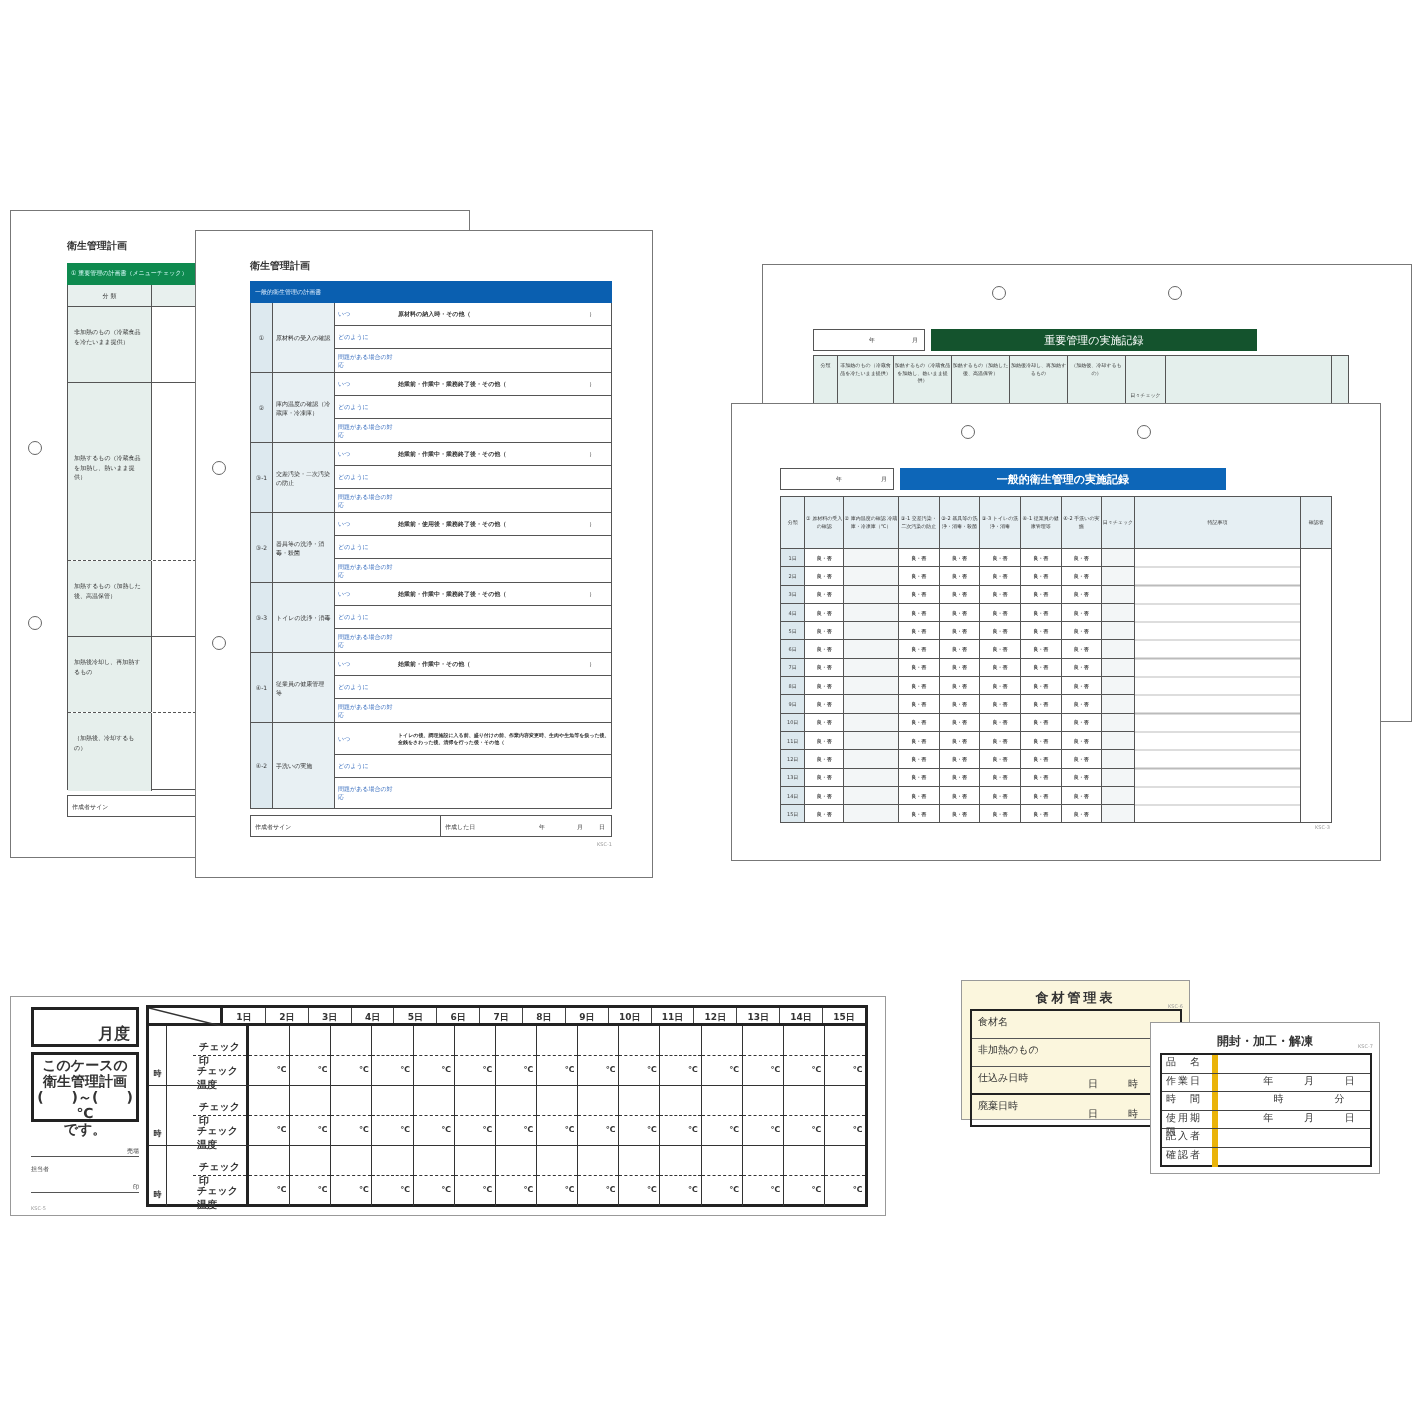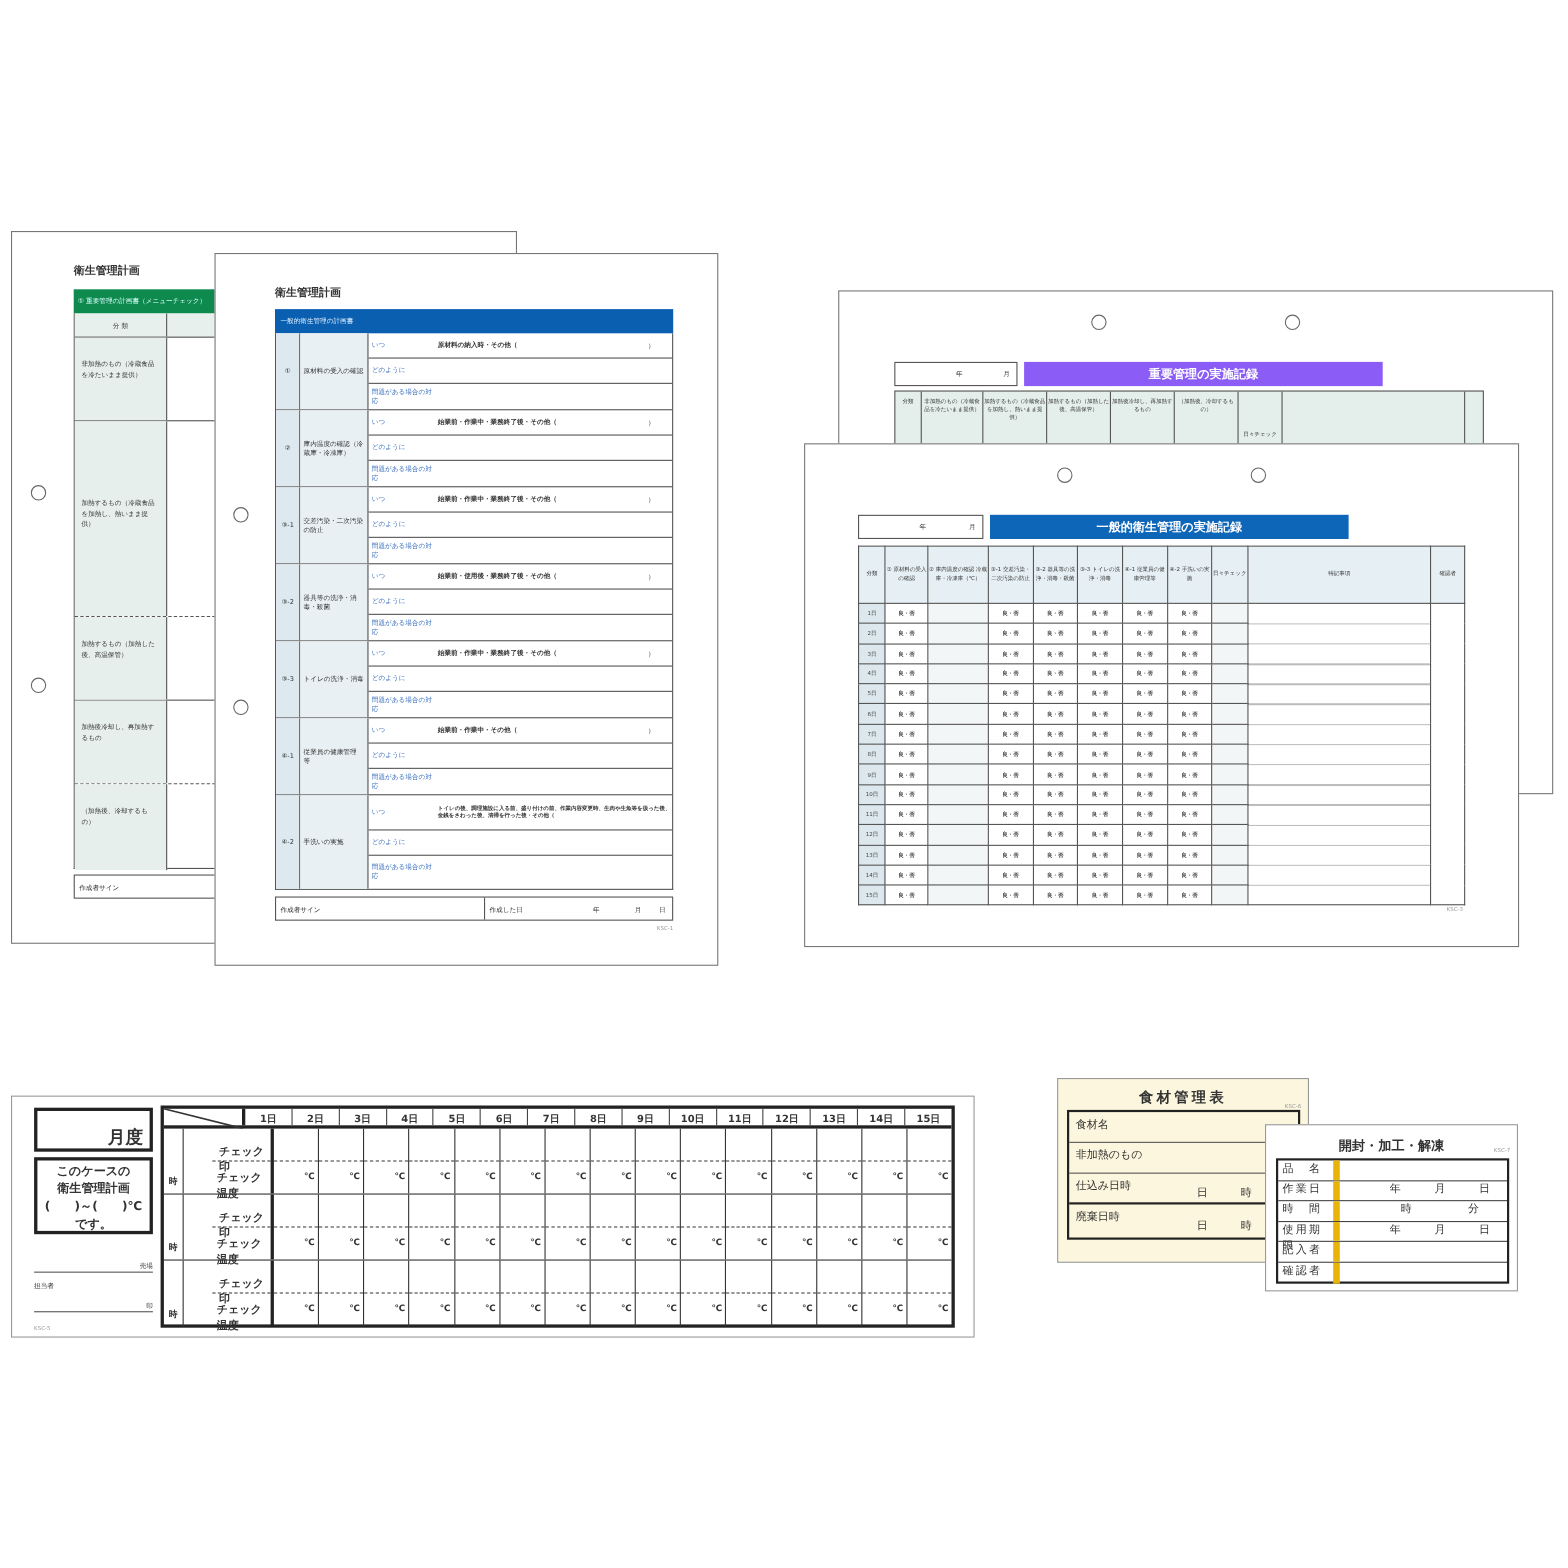--- a/index.html
+++ b/index.html
@@ -33,60 +33,60 @@
   #s2 .sub:last-child { border-bottom: none; }
   #s2 .lbl { color: #3a6fbf; width: 60px; line-height: 1.3; }
   #s2 .val { color: #333; font-weight: bold; flex: 1; line-height: 1.4; }
   #s2 .par { position: absolute; right: 16px; font-size: 6px; }
   #s2 .sign { position: absolute; left: 54px; top: 584px; width: 362px; height: 22px; border: 1.5px solid #555; display: flex; font-size: 6px; }
   #s2 .sign div { padding: 7px 4px; }
 
   
   #s3 { left: 762px; top: 264px; width: 650px; height: 458px; }
   #s3 .ym { position: absolute; left: 50px; top: 64px; width: 112px; height: 22px; border: 1.5px solid #555; font-size: 6px; }
-  #s3 .gtitle { position: absolute; left: 168px; top: 64px; width: 326px; height: 22px; background: #8b5cf6; color: #fff; font-size: 11px; font-weight: bold; text-align: center; padding-top: 4px; }
+  #s3 .gtitle { position: absolute; left: 168px; top: 64px; width: 326px; height: 22px; background: #14532d; color: #fff; font-size: 11px; font-weight: normal; text-align: center; padding-top: 4px; }
   #s3 .hdr { position: absolute; left: 50px; top: 90px; width: 536px; height: 50px; border: 1.5px solid #555; display: flex; background: #e4efec; }
   #s3 .hdr div { border-right: 1.5px solid #555; font-size: 5px; text-align: center; padding-top: 6px; line-height: 1.5; }
 
   
   #s4 { left: 731px; top: 403px; width: 650px; height: 458px; }
   #s4 .ym { position: absolute; left: 48px; top: 64px; width: 114px; height: 22px; border: 1.5px solid #555; font-size: 6px; }
   #s4 .btitle { position: absolute; left: 168px; top: 64px; width: 326px; height: 22px; background: #0d66b8; color: #fff; font-size: 11px; font-weight: bold; text-align: center; padding-top: 4px; }
   #s4 table { position: absolute; left: 48px; top: 92px; border-collapse: collapse; width: 552px; }
   #s4 th, #s4 td { border: 1.5px solid #555; font-size: 5px; text-align: center; }
   #s4 th { background: #e6eff3; height: 52px; font-weight: normal; line-height: 1.5; }
   #s4 td { height: 18.3px; font-weight: bold; color: #444; }
   #s4 td.day { background: #dce8ee; font-weight: normal; }
   #s4 td.blank { background: #f3f6f7; }
   #s4 td.note { background: #fff; }
 
   
   #s5 { left: 10px; top: 996px; width: 876px; height: 220px; border: 1.5px solid #999; }
   #s5 .month { position: absolute; left: 20px; top: 10px; width: 108px; height: 40px; border: 3px solid #222; font-size: 16px; font-weight: bold; text-align: right; padding: 14px 6px 0 0; }
-  #s5 .temp { position: absolute; left: 20px; top: 55px; width: 108px; height: 70px; border: 3px solid #222; font-size: 11px; font-weight: bold; text-align: center; line-height: 16px; padding-top: 2px; }
+  #s5 .temp { position: absolute; left: 20px; top: 55px; width: 108px; height: 70px; border: 3px solid #222; font-size: 14px; font-weight: bold; text-align: center; line-height: 16px; padding-top: 2px; }
   #s5 .resp { position: absolute; left: 20px; font-size: 6px; width: 108px; border-bottom: 1px solid #555; }
   #s5 .grid { position: absolute; left: 135px; top: 8px; width: 722px; height: 202px; border: 3px solid #222; }
   #s5 .gh { display: flex; height: 18px; border-bottom: 3px solid #222; }
   #s5 .gh .corner { width: 74px; position: relative; border-right: 3px solid #222; }
   #s5 .gh .d { flex: 1; border-right: 1.5px solid #444; font-size: 9px; font-weight: bold; text-align: center; padding-top: 3px; }
   #s5 .gh .d:last-child { border-right: none; }
   #s5 .blk { display: flex; height: 60px; border-bottom: 1.5px solid #333; }
   #s5 .blk:last-child { border-bottom: none; }
   #s5 .hr { width: 18px; border-right: 1.5px solid #333; font-size: 8px; font-weight: bold; display: flex; align-items: flex-end; justify-content: center; padding-bottom: 6px; }
   #s5 .lab { width: 56px; border-right: 3px solid #222; font-size: 10px; font-weight: bold; margin-left: 26px; }
   #s5 .lab div, #s5 .cell div { height: 30px; }
   #s5 .lab .a { padding: 14px 0 0 6px; border-bottom: 1.5px dashed #333; }
   #s5 .lab .b { padding: 8px 0 0 4px; }
   #s5 .cell { flex: 1; border-right: 1.5px solid #333; }
   #s5 .cell:last-child { border-right: none; }
   #s5 .cell .a { border-bottom: 1.5px dashed #333; }
   #s5 .cell .b { text-align: right; font-size: 8px; font-weight: bold; padding: 9px 3px 0 0; }
 
   
-  #s6 { left: 961px; top: 980px; width: 229px; height: 168px; background: #fbf6dd; border: 1.5px solid #999; }
+  #s6 { left: 961px; top: 980px; width: 229px; height: 140px; background: #fbf6dd; border: 1.5px solid #999; }
   #s6 .t { text-align: center; font-size: 13px; font-weight: bold; letter-spacing: 3px; margin-top: 8px; }
   #s6 .code { right: 6px; top: 22px; }
   #s6 .box { position: absolute; left: 8px; top: 28px; width: 212px; height: 118px; border: 2.5px solid #222; }
   #s6 .r { height: 28px; border-bottom: 1px solid #555; font-size: 10px; padding: 4px 6px; position: relative; }
   #s6 .r.thick { border-bottom: 2.5px solid #222; }
   #s6 .r:last-child { border-bottom: none; }
   #s6 .suf { position: absolute; bottom: 2px; font-size: 10px; }
 
   
   #s7 { left: 1150px; top: 1022px; width: 230px; height: 152px; background: #fff; border: 1.5px solid #999; }

